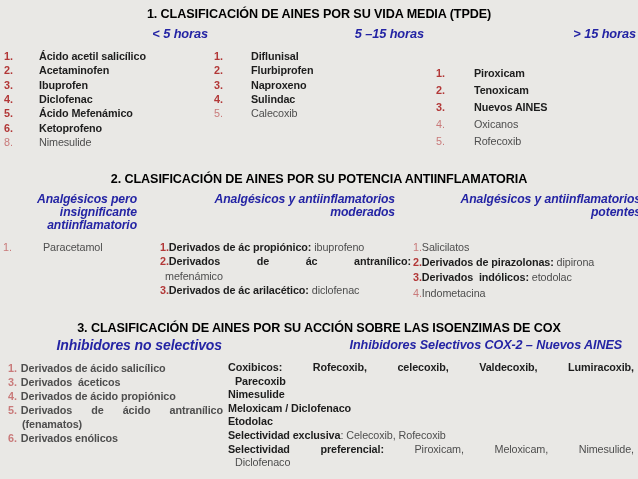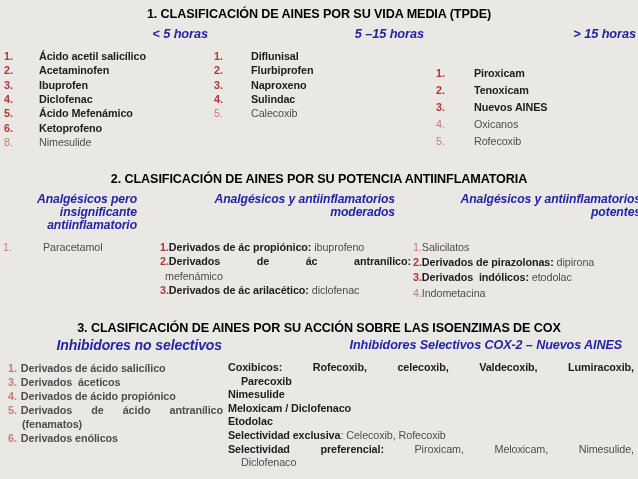--- a/index.html
+++ b/index.html
@@ -32,21 +32,21 @@
   .list3{line-height:17.1px;}
   .list1 .num{width:35px;}
   .list2 .num{width:37px;}
   .list3 .num{width:38px;}
   
   .s2c1 .num{width:40px;}
   .s2c2{line-height:14.4px;}
   .s2c3{line-height:15.2px;}
   .just{text-align:justify;text-align-last:justify;-moz-text-align-last:justify;}
   .l2-indent5{margin-left:5px;}
-  .l2-indent7{margin-left:13px;}
+  .l2-indent7{margin-left:7px;}
   .l2-indent14{margin-left:14px;}
   
   .s3l{line-height:14px;}
   .s3l .num3{margin-right:4px;}
   .s3r{line-height:13.6px;}
 </style>
 </head>
 <body>
 
 <div class="slide">

